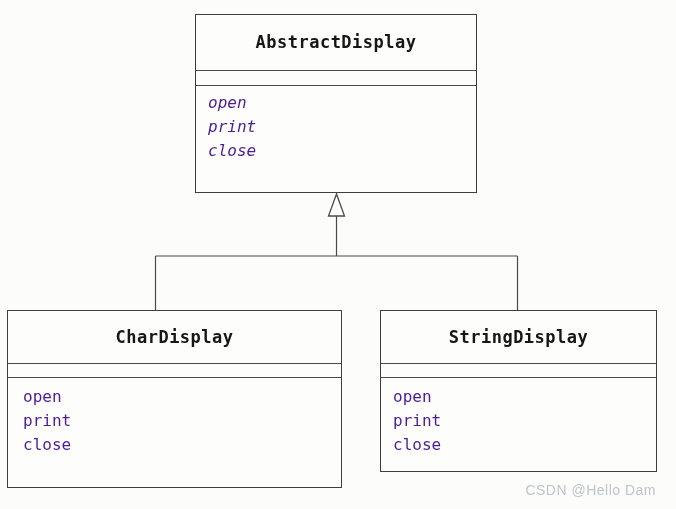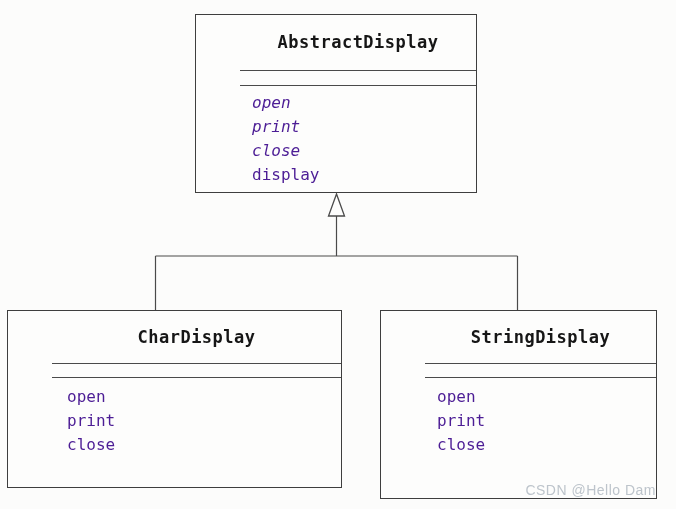--- a/index.html
+++ b/index.html
@@ -16,21 +16,20 @@
   .connectors {
     position: absolute; left: 0; top: 0;
     width: 676px; height: 509px;
   }
   .class-box {
     position: absolute;
     background: #fdfdfc;
     border: 1px solid #3e3e3e;
     box-sizing: border-box;
     color: #242424;
-    padding-left: 44px;
   }
   .class-title {
     text-align: center;
     font-weight: bold;
     font-size: 17px;
     color: #161616;
     border-bottom: 1px solid #4a4a4a;
     letter-spacing: 0.5px;
   }
   .attrs-section {
@@ -49,21 +48,21 @@
   #box-abstract .attrs-section { height: 14px; }
   #box-abstract .methods-section { padding: 5px 0 0 12px; }
 
   
   #box-char { left: 7px; top: 310px; width: 335px; height: 178px; }
   #box-char .class-title { height: 52px; line-height: 52px; }
   #box-char .attrs-section { height: 13px; }
   #box-char .methods-section { padding: 7px 0 0 15px; }
 
   
-  #box-string { left: 380px; top: 310px; width: 277px; height: 189px; }
+  #box-string { left: 380px; top: 310px; width: 277px; height: 162px; }
   #box-string .class-title { height: 52px; line-height: 52px; }
   #box-string .attrs-section { height: 13px; }
   #box-string .methods-section { padding: 7px 0 0 12px; }
 
   .watermark {
     position: absolute;
     right: 20px; top: 482px;
     font-family: Liberation Sans, sans-serif;
     font-size: 14px;
     color: #bdc4cb;
@@ -88,21 +87,20 @@
     <line x1="517.5" y1="256" x2="517.5" y2="310" stroke="#4a4a4a" stroke-width="1.2"></line>
   </svg>
 
   <div class="class-box" id="box-abstract">
     <div class="class-title">AbstractDisplay</div>
     <div class="attrs-section"></div>
     <div class="methods-section">
       <div class="method abstract">open</div>
       <div class="method abstract">print</div>
       <div class="method abstract">close</div>
-      <div class="method">display</div>
     </div>
   </div>
 
   <div class="class-box" id="box-char">
     <div class="class-title">CharDisplay</div>
     <div class="attrs-section"></div>
     <div class="methods-section">
       <div class="method">open</div>
       <div class="method">print</div>
       <div class="method">close</div>

